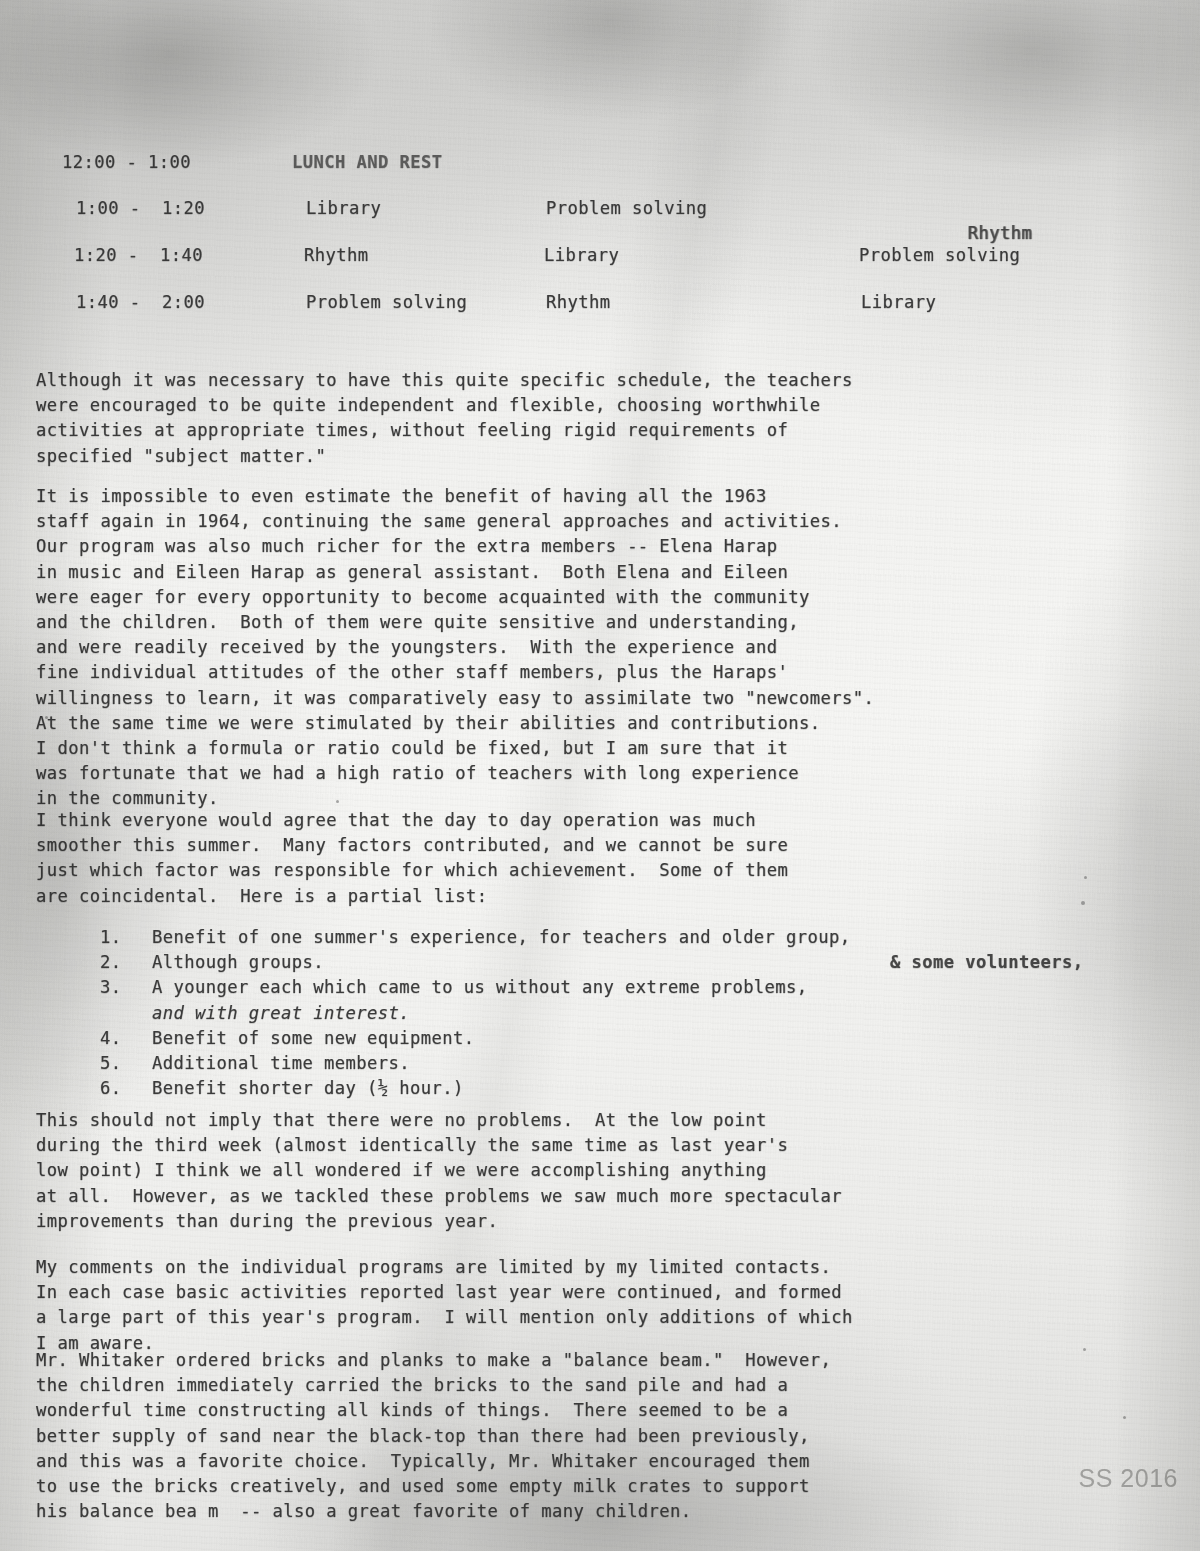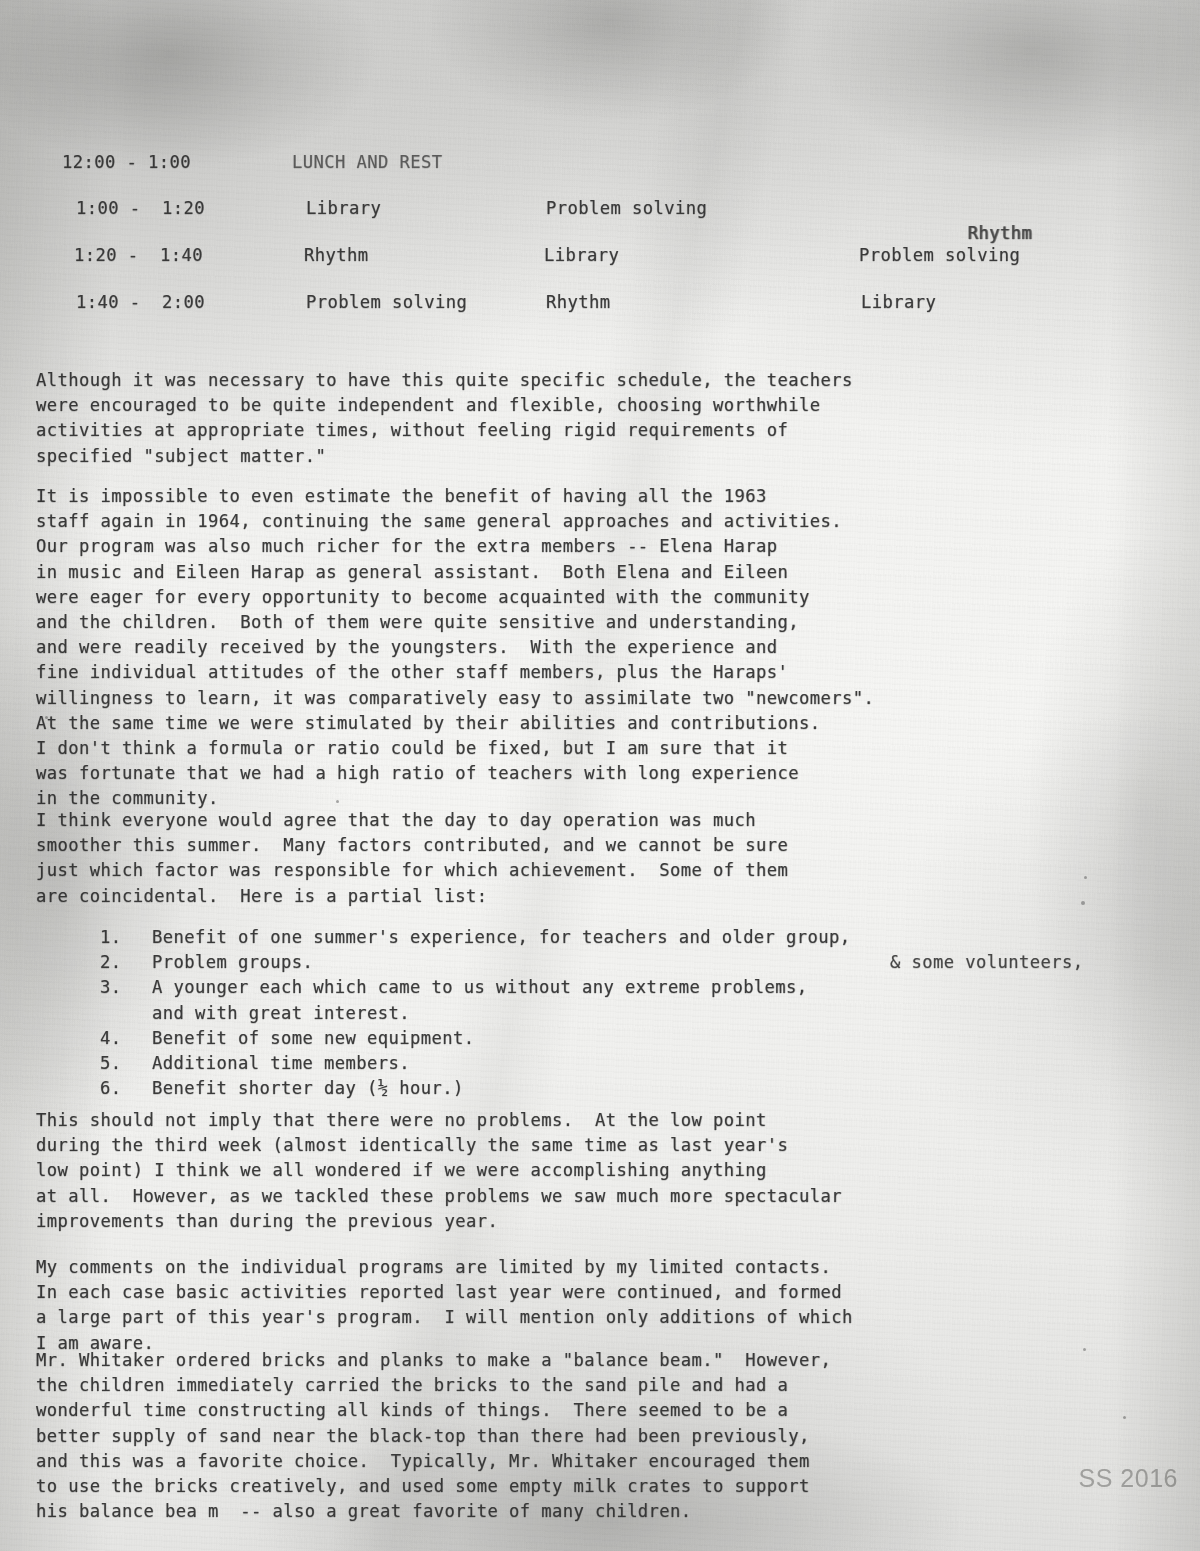--- a/index.html
+++ b/index.html
@@ -113,26 +113,27 @@
   .p4 { top: 1108px; }
   .p5 { top: 1255px; }
   .p6 { top: 1348px; }
 
   .li {
     display: flex;
     align-items: baseline;
   }
   .li .num { width: 52px; flex: 0 0 52px; }
   .li .txt { flex: 1 1 auto; }
-  .li-cont { padding-left: 52px; }
+  .li-cont { padding-left: 52px; font-style: italic; }
   .vol-note {
     position: absolute;
     left: 790px;
     top: 25px;
     white-space: pre;
+    font-weight: bold;
   }
 
   .watermark {
     position: absolute;
     right: 22px;
     bottom: 58px;
     font-family: "Liberation Sans", sans-serif;
     font-size: 25px;
     color: rgba(150,150,148,0.85);
     letter-spacing: 0.5px;
@@ -172,21 +173,21 @@
   <div class="smudge" style="left:-60px;top:620px;width:240px;height:520px;background:radial-gradient(ellipse at center, rgba(135,135,133,0.22), rgba(255,255,255,0) 75%);"></div>
   <div class="smudge" style="right:-60px;top:540px;width:230px;height:560px;background:radial-gradient(ellipse at center, rgba(135,135,133,0.20), rgba(255,255,255,0) 75%);"></div>
   <div class="smudge" style="left:0;top:0;width:1200px;height:1551px;background:linear-gradient(103deg, rgba(255,255,255,0) 44%, rgba(150,150,148,0.10) 48%, rgba(255,255,255,0) 52%);"></div>
 
   <div class="content">
 
     <div class="schedule">
 
       <div class="srow r1">
         <div class="tw time">12:00 - 1:00</div>
-        <div class="tw c1" style="opacity:0.72;">LUNCH AND REST</div>
+        <div class="tw c1" style="opacity:0.72;font-weight:bold;">LUNCH AND REST</div>
         <div class="tw c2"></div>
         <div class="tw c3"></div>
       </div>
 
       <div class="srow r2">
         <div class="tw time">1:00 -  1:20</div>
         <div class="tw c1">Library</div>
         <div class="tw c2">Problem solving</div>
         <div class="tw c3">
           <span class="struck"><span class="under">Rhythm</span><span class="over">Rhythm</span></span>
@@ -233,21 +234,21 @@
 just which factor was responsible for which achievement.  Some of them
 are coincidental.  Here is a partial list:</div>
 
     <div class="body-block list">
       <div class="li tw">
         <span class="num">1.</span>
         <span class="txt">Benefit of one summer's experience, for teachers and older group,</span>
       </div>
       <div class="li tw" style="position:relative;">
         <span class="num">2.</span>
-        <span class="txt">Problem groups.</span>
+        <span class="txt">Although groups.</span>
         <span class="tw vol-note" style="top:0;">&amp; some volunteers,</span>
       </div>
       <div class="li tw">
         <span class="num">3.</span>
         <span class="txt">A younger each which came to us without any extreme problems,</span>
       </div>
       <div class="li-cont tw">and with great interest.</div>
       <div class="li tw">
         <span class="num">4.</span>
         <span class="txt">Benefit of some new equipment.</span>

